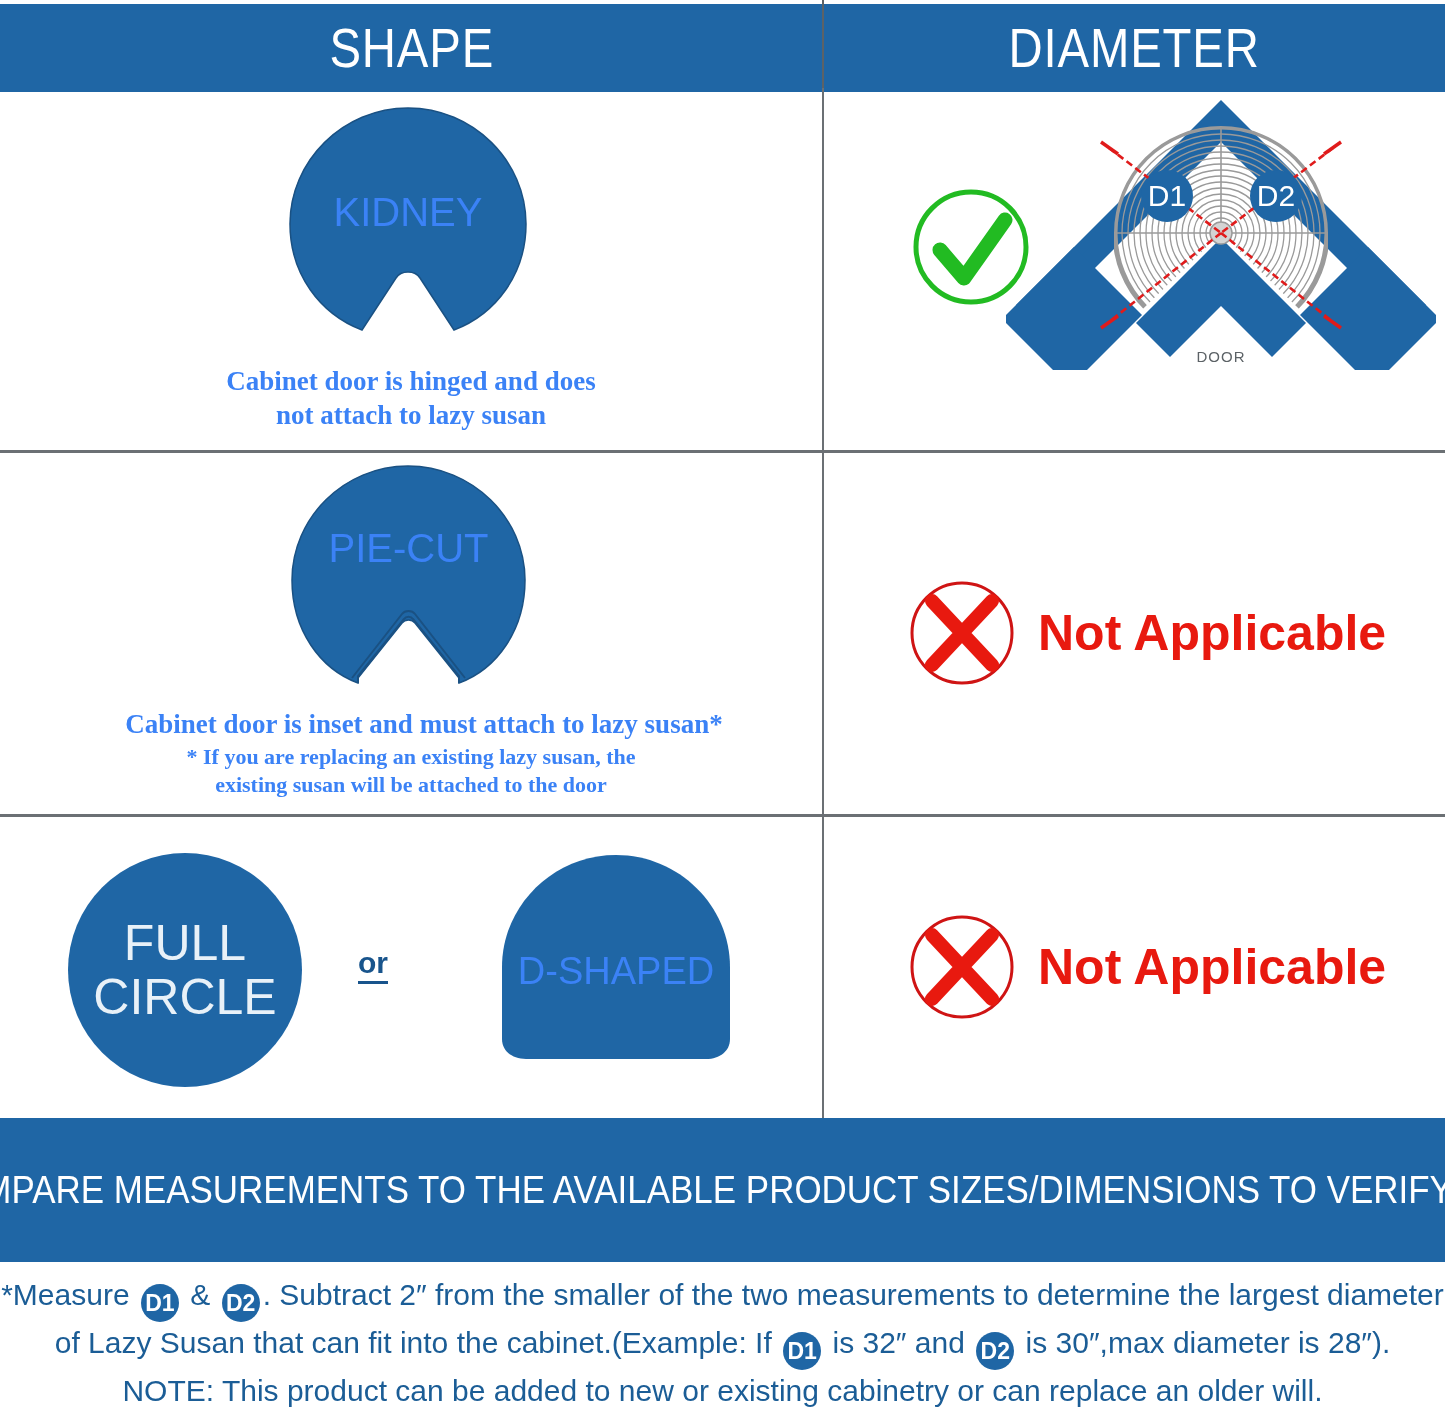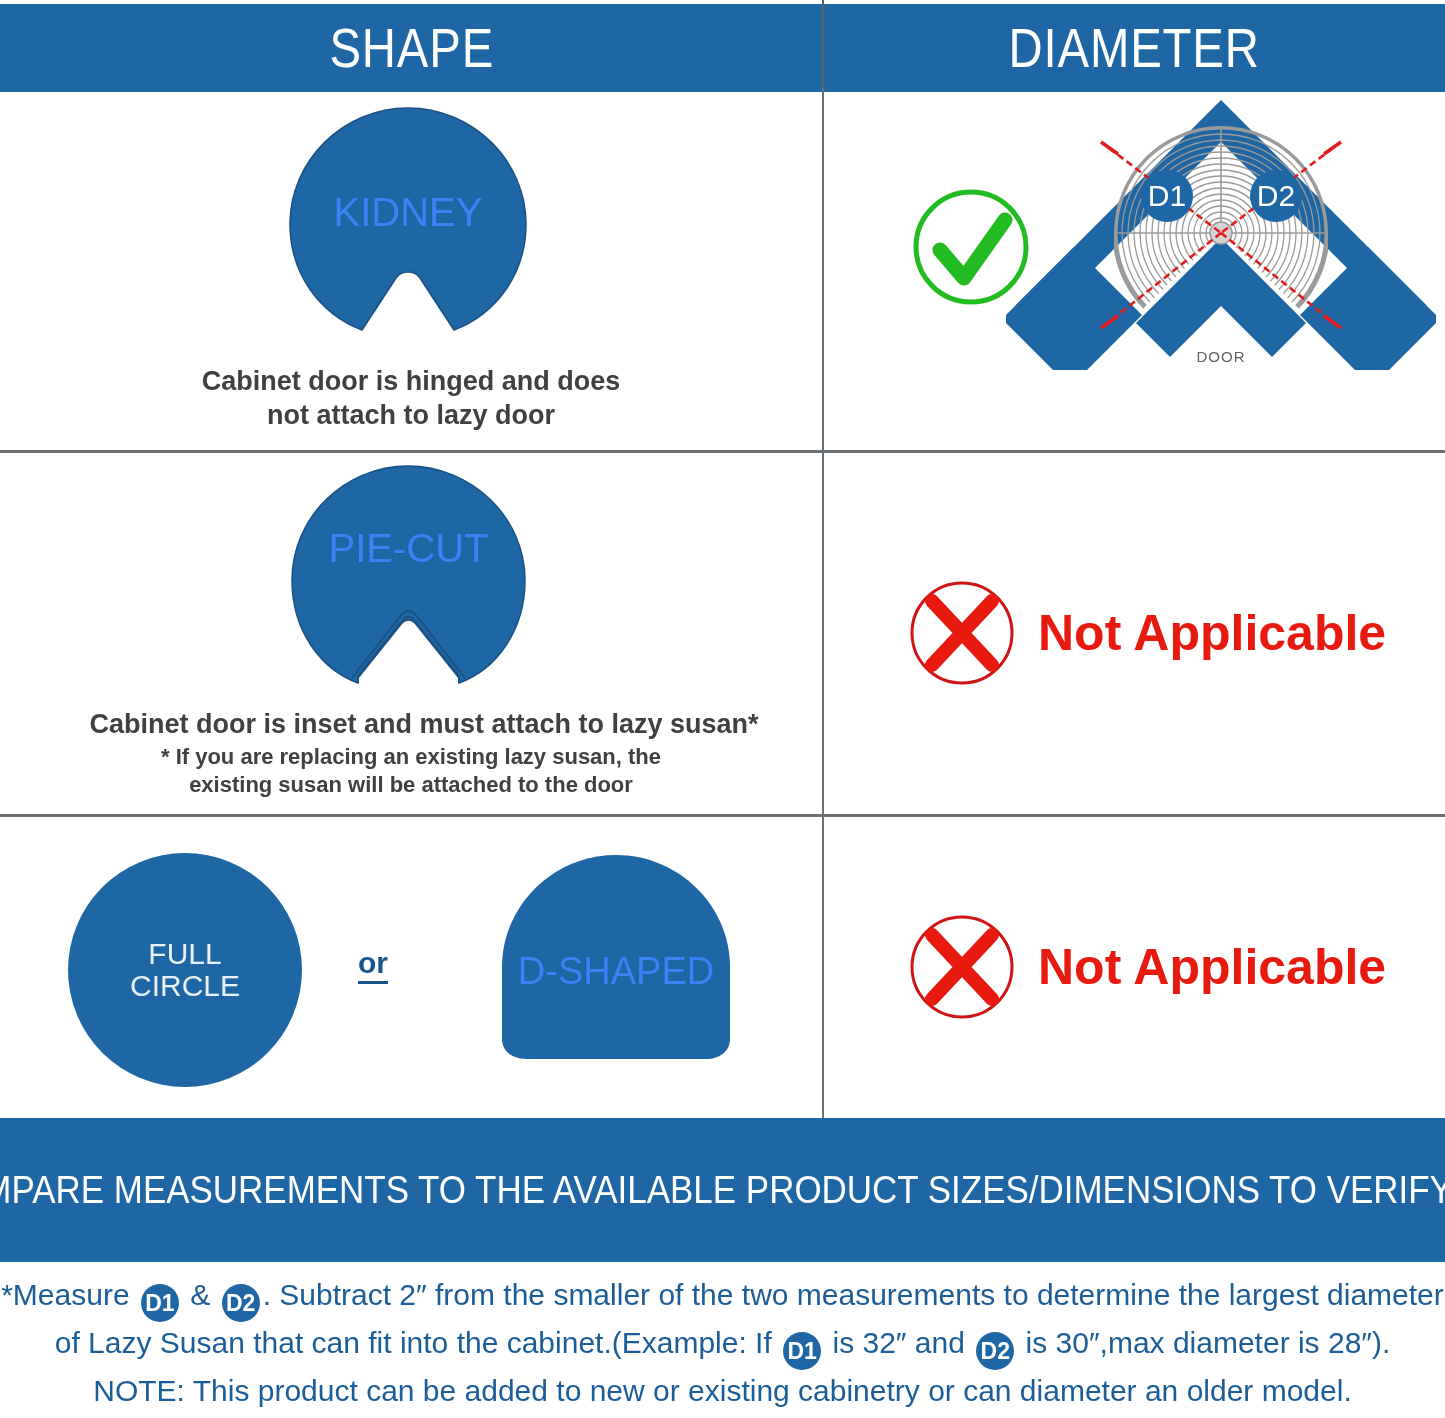--- a/index.html
+++ b/index.html
@@ -69,40 +69,40 @@
   .kidney-svg { display: block; width: 240px; height: 235px; }
   .shape-label {
     position: absolute; color: #3b82f6; font-size: 40px; font-weight: 400;
     white-space: nowrap; letter-spacing: 0px;
     font-family: "Liberation Sans", sans-serif;
   }
   .kidney-label { left: 50%; top: 84px; transform: translateX(-50%); }
 
   .caption {
     position: absolute; width: 100%; text-align: center;
-    color: #404040; font-weight: bold; line-height: 1.26;
-    font-family: Liberation Sans, sans-serif;
+    color: #3b82f6; font-weight: bold; line-height: 1.26;
+    font-family: Liberation Serif, serif;
   }
   .cap-kidney { top: 276px; font-size: 27px; }
 
   
   .pie-wrap { position: absolute; left: 290px; top: 13px; width: 237px; height: 228px; }
   .pie-svg { display:block; width: 237px; height: 228px; }
   .pie-label { left: 50%; top: 62px; transform: translateX(-50%); }
   .cap-pie1 { top: 256px; font-size: 27px; padding-left: 26px; }
   .cap-pie2 { top: 292px; font-size: 22px; }
 
   
   .circle-wrap {
     position: absolute; left: 68px; top: 38px; width: 234px; height: 234px;
     border-radius: 50%;
   }
   .circle-label {
     position: absolute; left: 50%; top: 50%; transform: translate(-50%,-50%);
-    text-align: center; color:#e8f1f8; font-size: 30px; line-height: 1.08;
+    text-align: center; color:#e8f1f8; font-size: 50px; line-height: 1.08;
     white-space: nowrap; font-family: "Liberation Sans", sans-serif;
   }
   .or-word {
     position: absolute; left: 358px; top: 131px;
     color: #18548c; font-size: 30px; font-weight: bold;
     text-decoration: underline; text-underline-offset: 8px;
     font-family: "Liberation Sans", sans-serif;
   }
   .dshape-wrap { position: absolute; left: 500px; top: 38px; width: 232px; height: 225px; }
   .dshape-svg { display:block; width:232px; height:225px; }
@@ -179,21 +179,21 @@
                    L 108 172
                    C 113 164 127 164 132 172
                    L 166 224
                    C 208 208 238 168 238 118
                    C 238 55 185 2 120 2 Z" fill="#1f66a5" stroke="#1a5183" stroke-width="1.5"></path>
         </svg>
         <span class="shape-label kidney-label">KIDNEY</span>
       </div>
       <div class="caption cap-kidney">
         <div>Cabinet door is hinged and does</div>
-        <div>not attach to lazy door</div>
+        <div>not attach to lazy susan</div>
       </div>
     </div>
 
     <div class="cell-diam">
 
       <div class="check-wrap">
         <svg viewBox="0 0 122 122" xmlns="http://www.w3.org/2000/svg">
           <circle cx="61" cy="61" r="55" fill="none" stroke="#22bb22" stroke-width="5"></circle>
           <path d="M30 64 L54 92 L95 34" fill="none" stroke="#22bb22" stroke-width="15" stroke-linecap="round" stroke-linejoin="round"></path>
         </svg>
@@ -373,16 +373,16 @@
       <span>&amp;</span>
       <span class="badge">D2</span><span>. Subtract 2″ from the smaller of the two measurements to determine the largest diameter</span>
     </div>
     <div class="fn-line l2">
       <span>of Lazy Susan that can fit into the cabinet.(Example: If</span>
       <span class="badge">D1</span>
       <span>is 32″ and</span>
       <span class="badge">D2</span>
       <span>is 30″,max diameter is 28″).</span>
     </div>
-    <div class="fn-line l3">NOTE: This product can be added to new or existing cabinetry or can diameter an older model.</div>
+    <div class="fn-line l3">NOTE: This product can be added to new or existing cabinetry or can replace an older will.</div>
   </div>
 
 </div>
 
 </body></html>

